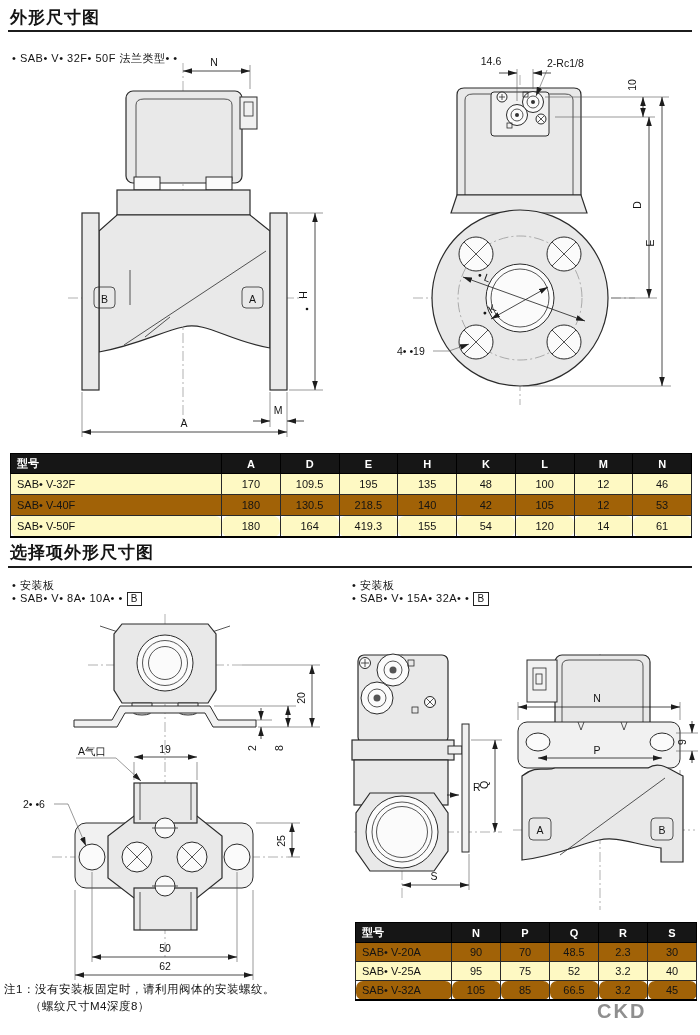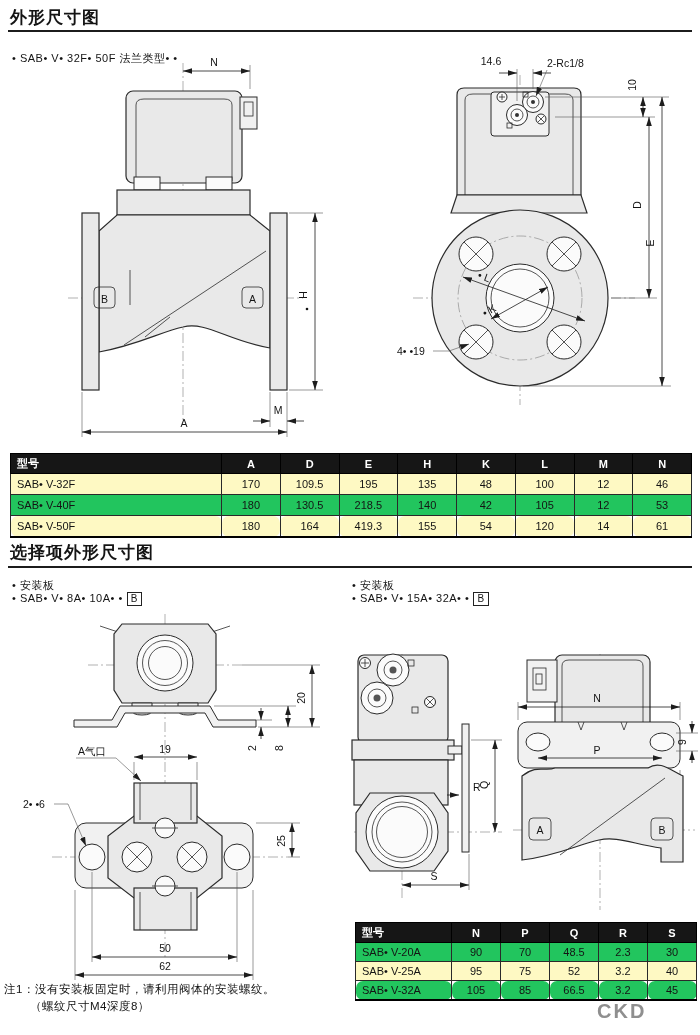--- a/index.html
+++ b/index.html
@@ -9,21 +9,21 @@
   .rule{position:absolute;left:8px;width:684px;height:2px;background:#1c1c1c;}
   .subtitle{position:absolute;font-size:11px;letter-spacing:.5px;margin-top:10px;}
   .optline{position:absolute;font-size:11px;letter-spacing:.5px;}
   .boxb{display:inline-block;border:1px solid #222;padding:0 3px;margin-left:4px;font-size:10px;line-height:12px;}
   .note{position:absolute;font-size:11.5px;letter-spacing:.5px;}
   .logo{position:absolute;left:597px;top:1000px;font-size:20px;font-weight:bold;color:#8f8f8f;letter-spacing:2px;}
   table{position:absolute;border-collapse:collapse;table-layout:fixed;font-size:11px;}
   th{background:#161616;color:#fff;font-weight:bold;border:1px solid #000;height:17px;text-align:center;font-size:11px;}
   td{border:1px solid #2a2a2a;height:18px;text-align:center;background:#fef9c3;}
   th.mod,td.mod{text-align:left;padding-left:6px;}
-  tr.shade td{background:#22c55e;}
+  tr.shade td{background:#a16207;}
   tbody tr:last-child td{border-bottom:2px solid #000;border-radius:7px;}
   #t1{left:10px;top:453px;width:681px;}
   #t2{left:355px;top:922px;width:341px;}
   #t2 td{height:16px;}
   svg{position:absolute;}
   svg text{font:10.5px "Liberation Sans","DejaVu Sans",sans-serif;fill:#141414;}
   .ol{fill:#e9e9e9;stroke:#2b2b2b;stroke-width:1.2;}
   .ol2{fill:#f1f1f1;stroke:#2b2b2b;stroke-width:1;}
   .hole{fill:#fbfbfb;stroke:#2b2b2b;stroke-width:1;}
   .ln{fill:none;stroke:#2b2b2b;stroke-width:.8;}

